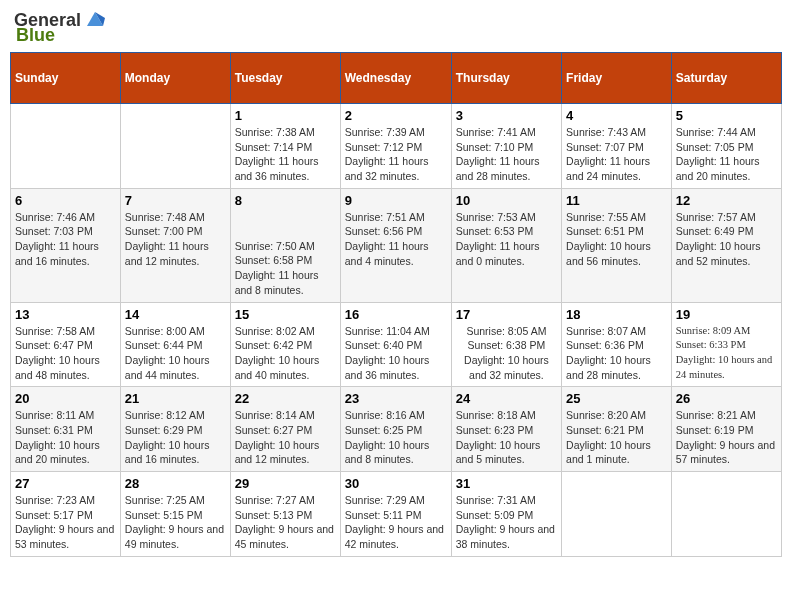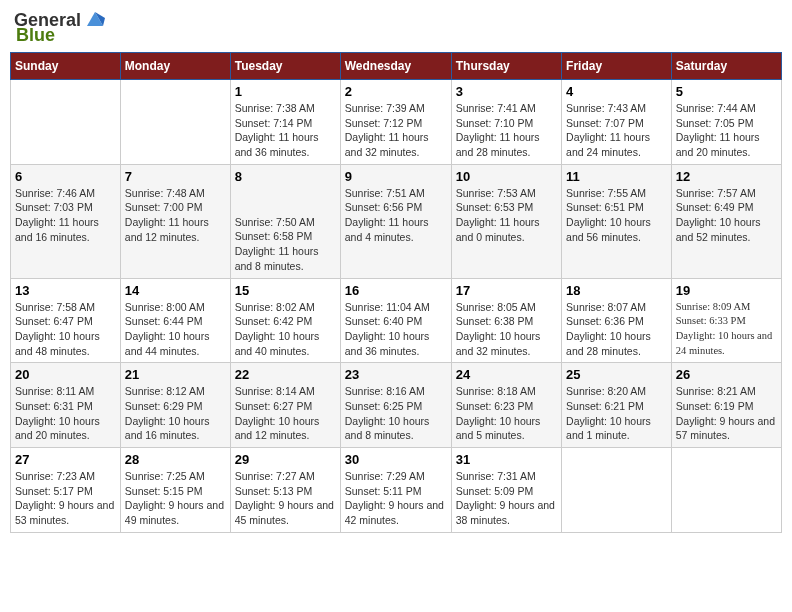--- a/index.html
+++ b/index.html
@@ -43,23 +43,23 @@
     .location-title {
       font-size: 16px;
       color: #555;
     }
     .calendar-table {
       width: 100%;
       border-collapse: collapse;
       font-size: 11px;
     }
     .calendar-table th {
-      background-color: #7f1d1d;
+      background-color: #c2410c;
       color: #fff;
-      padding: 6px 4px;
+      padding: 18px 4px;
       text-align: left;
       font-size: 12px;
       border: 1px solid #2a5a9f;
     }
     .calendar-table td {
       border: 1px solid #ccc;
       vertical-align: top;
       padding: 4px;
       width: 113px;
       min-height: 80px;
@@ -211,21 +211,21 @@
 Daylight: 10 hours and 40 minutes.</div>
         </td>
         <td>
           <div class="day-number">16</div>
           <div class="day-info" style="white-space: pre-line;">Sunrise: 11:04 AM
 Sunset: 6:40 PM
 Daylight: 10 hours and 36 minutes.</div>
         </td>
         <td>
           <div class="day-number">17</div>
-          <div class="day-info" style="white-space: pre-line;">Sunrise: 8:05 AM
+          <div class="day-info" style="white-space: pre-line; text-align: center;">Sunrise: 8:05 AM
 Sunset: 6:38 PM
 Daylight: 10 hours and 32 minutes.</div>
         </td>
         <td>
           <div class="day-number">18</div>
           <div class="day-info" style="white-space: pre-line;">Sunrise: 8:07 AM
 Sunset: 6:36 PM
 Daylight: 10 hours and 28 minutes.</div>
         </td>
         <td>

